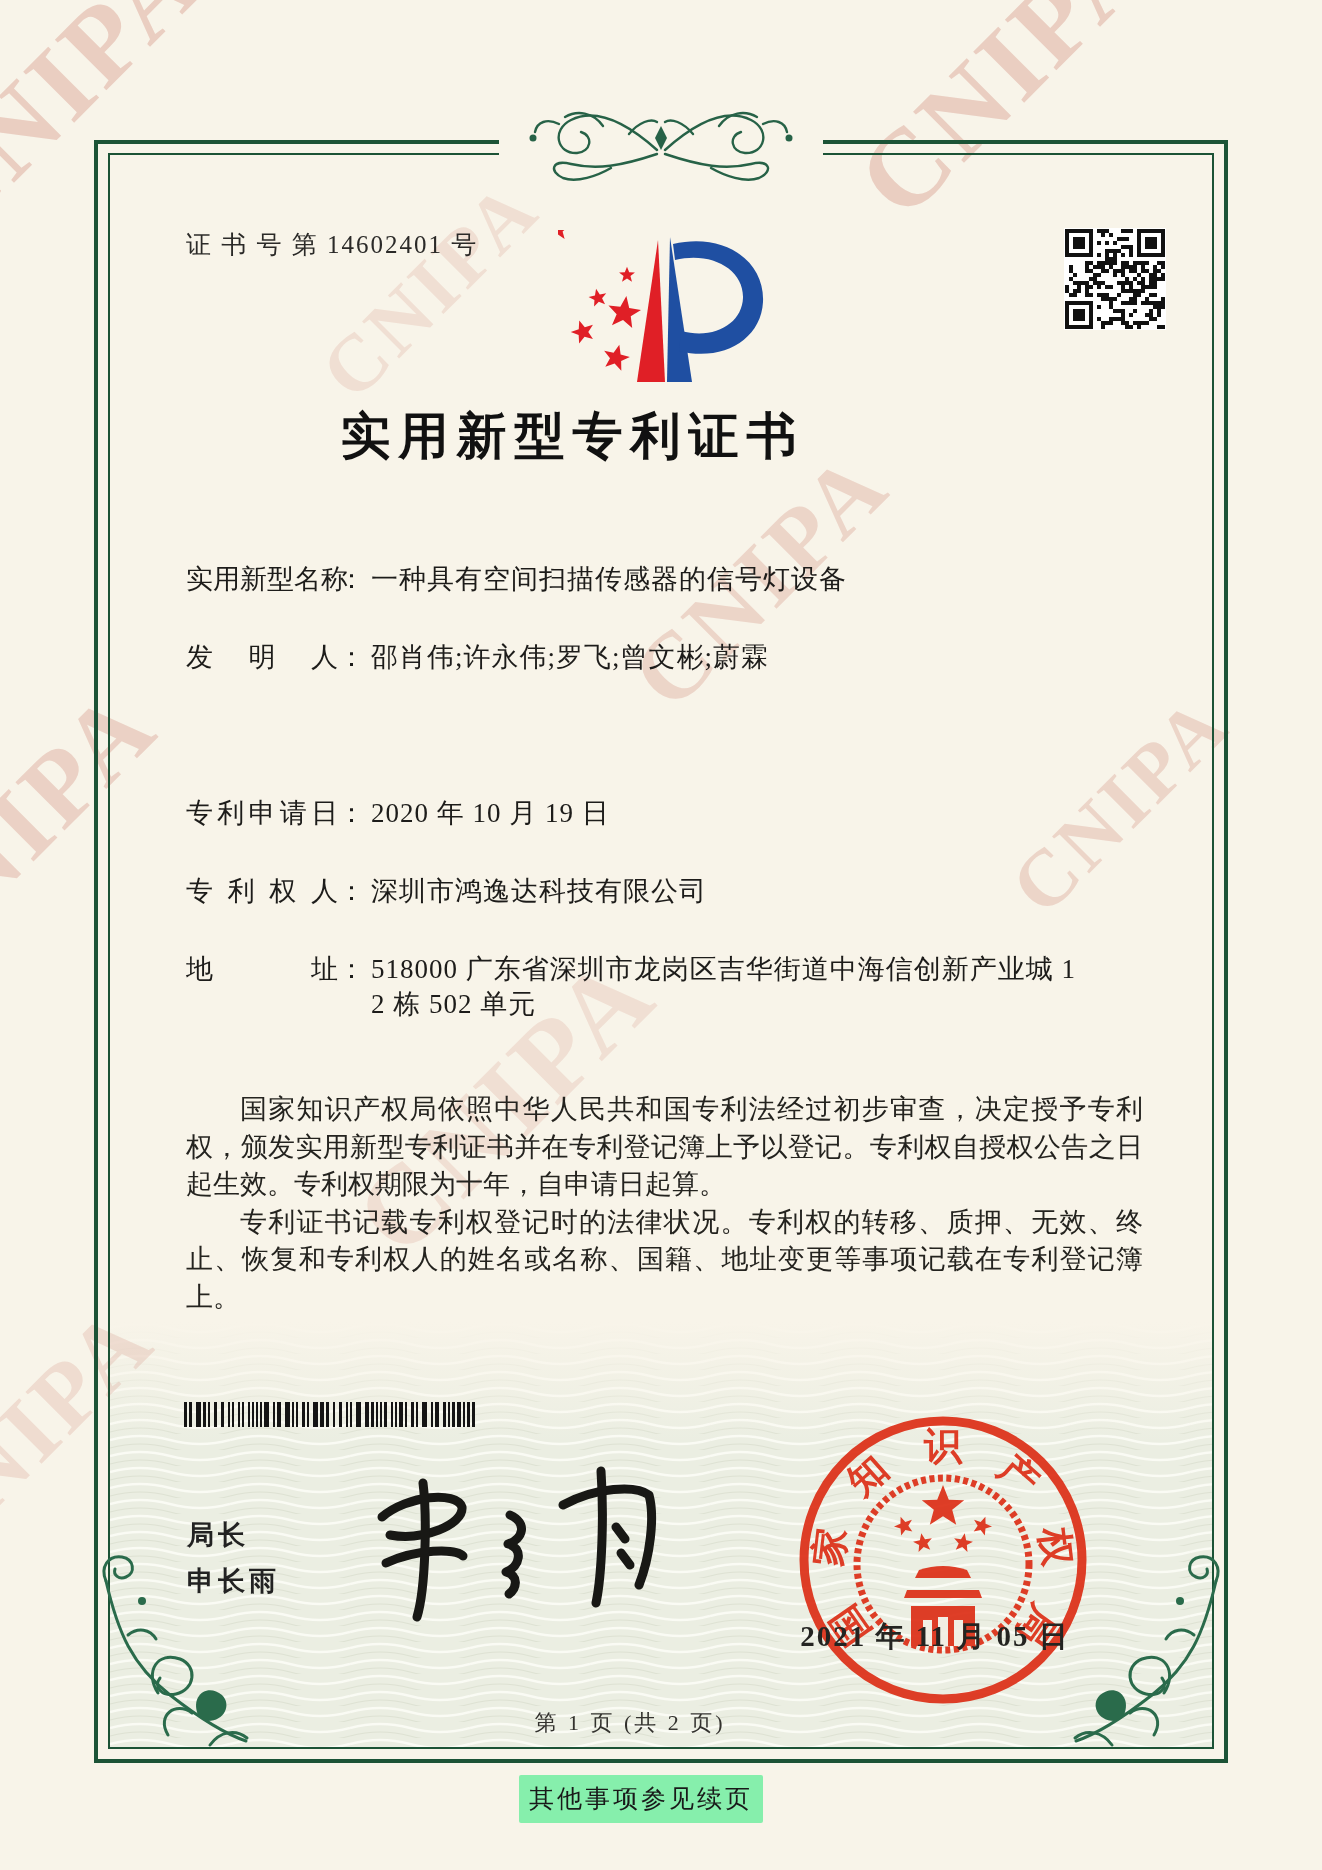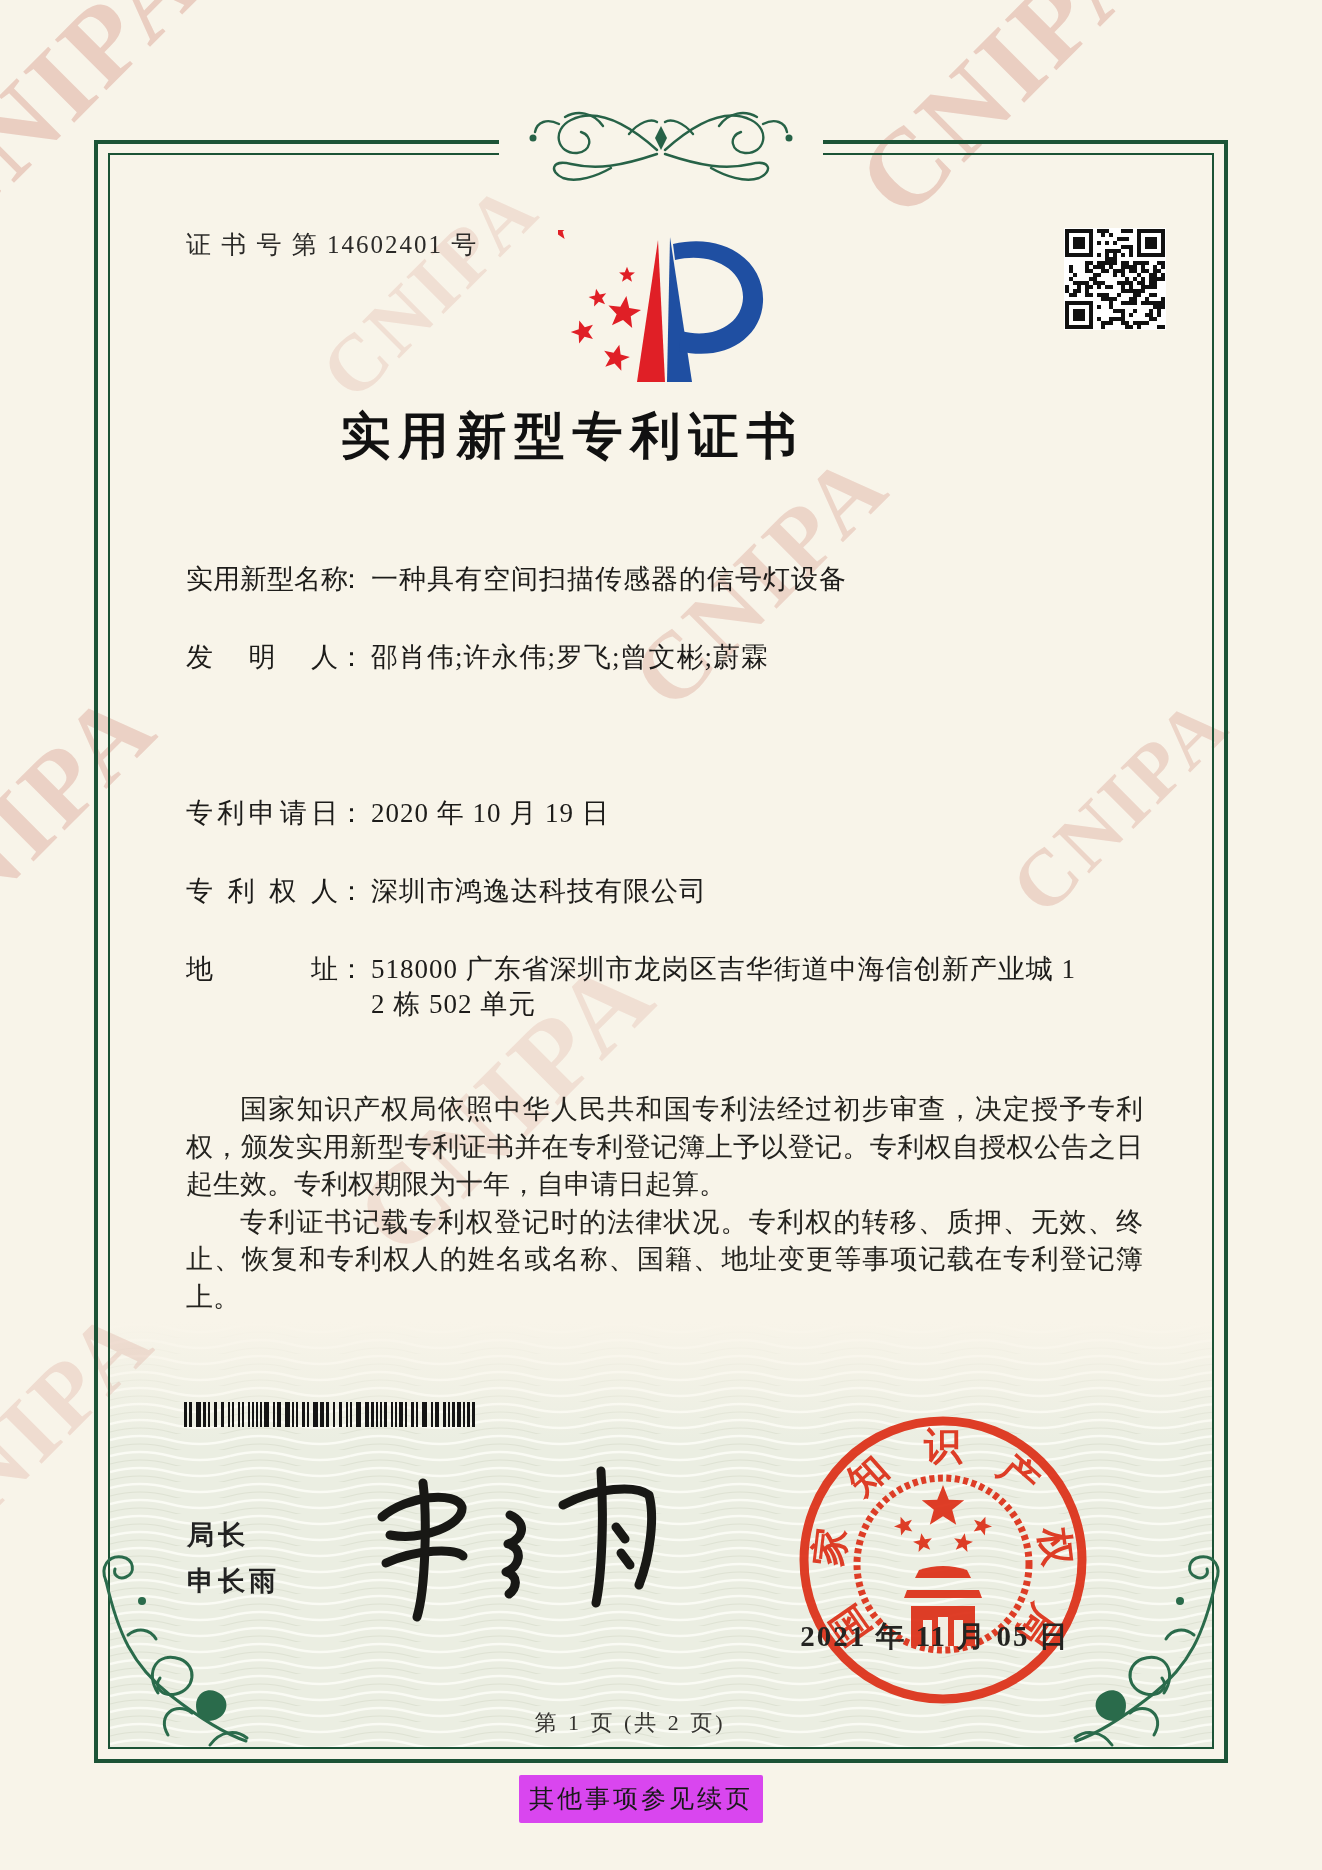--- a/index.html
+++ b/index.html
@@ -40,21 +40,21 @@
 
   .barcode{position:absolute;left:184px;top:1402px;width:293px;height:25px;z-index:6;}
   .director{position:absolute;left:187px;top:1512px;z-index:6;
       font-family:"Liberation Sans","DejaVu Sans",sans-serif;font-weight:600;
       font-size:27px;color:#222;letter-spacing:4px;line-height:46px;}
   .signature{position:absolute;left:360px;top:1455px;z-index:6;}
   .sealbox{position:absolute;left:795px;top:1412px;z-index:6;}
   .pagefooter{position:absolute;left:100px;top:1708px;width:1060px;text-align:center;
       font-size:22px;letter-spacing:3px;color:#33322e;z-index:6;}
   .notebox{position:absolute;left:519px;top:1775px;width:244px;height:48px;line-height:48px;
-      background:#d946ef;text-align:center;font-size:25px;letter-spacing:3px;color:#191919;z-index:6;
+      background:#86efac;text-align:center;font-size:25px;letter-spacing:3px;color:#191919;z-index:6;
       border-radius:2px;}
 
   .logo{position:absolute;left:558px;top:230px;z-index:6;}
   .qr{position:absolute;left:1064px;top:228px;z-index:6;}
   .ornament-top{position:absolute;left:499px;top:104px;z-index:5;}
   .flourish{position:absolute;z-index:5;}
 </style>
 </head>
 <body>
 

